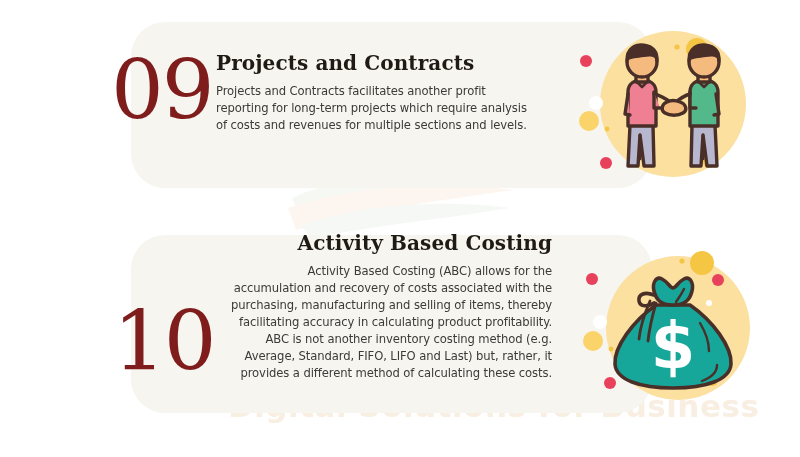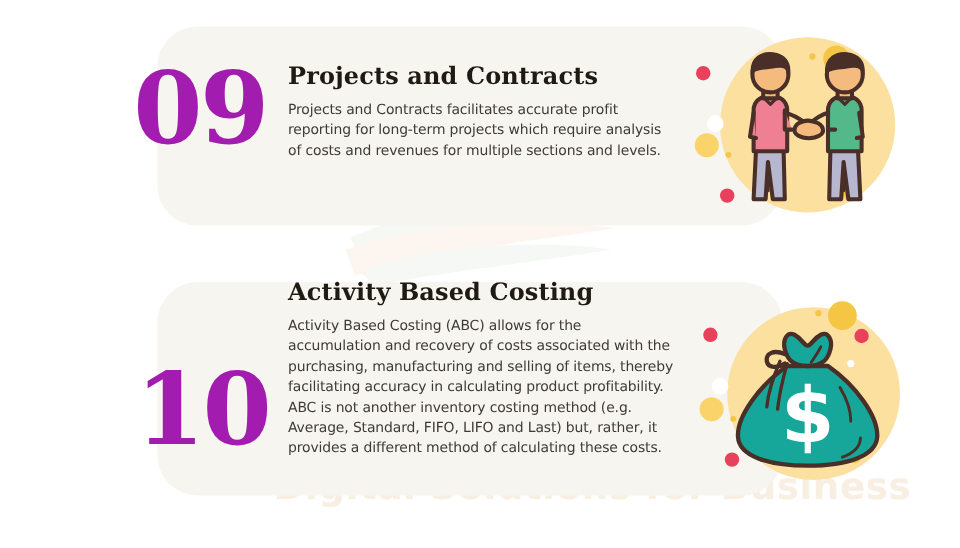--- a/index.html
+++ b/index.html
@@ -83,43 +83,43 @@
     width: 521px;
     height: 178px;
     border-radius: 34px 34px 34px 34px;
   }
 
   
   .numeral {
     position: absolute;
     z-index: 4;
     font-family: "DejaVu Serif", serif;
-    font-weight: 700;
-    color: #a21caf;
+    font-weight: 400;
+    color: #7f1d1d;
     line-height: 1;
     letter-spacing: -2px;
   }
   .numeral-09 {
     left: 111px;
     top: 49px;
     font-size: 83px;
   }
   .numeral-10 {
     left: 113px;
     top: 300px;
     font-size: 83px;
   }
 
   
   .textblock {
     position: absolute;
     z-index: 4;
   }
-  .tb-1 { left: 240px; top: 52px; width: 315px; }
-  .tb-2 { left: 240px; top: 232px; width: 322px; }
+  .tb-1 { left: 216px; top: 52px; width: 315px; }
+  .tb-2 { left: 230px; top: 232px; width: 322px; text-align: right; }
 
   .card-title {
     font-family: "DejaVu Serif", serif;
     font-weight: 700;
     font-size: 20px;
     color: #201a14;
     margin: 0 0 9px 0;
     letter-spacing: 0.1px;
     line-height: 1.1;
   }
@@ -160,21 +160,21 @@
       <span class="wm-tag">Digital Solutions for Business</span>
     </div>
   </div>
 
   <div class="card card-1"></div>
 
   <div class="numeral numeral-09">09</div>
 
   <div class="textblock tb-1">
     <h2 class="card-title">Projects and Contracts</h2>
-    <p class="card-body">Projects and Contracts facilitates accurate profit reporting for long-term projects which require analysis of costs and revenues for multiple sections and levels.</p>
+    <p class="card-body">Projects and Contracts facilitates another profit reporting for long-term projects which require analysis of costs and revenues for multiple sections and levels.</p>
   </div>
 
   <div class="illus illus-1">
     <svg width="225" height="180" viewBox="0 0 225 180">
 
       <circle cx="103" cy="90" r="73" fill="#fbe0a0"></circle>
 
       <circle cx="127" cy="35" r="11" fill="#f5c544"></circle>
       <circle cx="107" cy="33" r="2.6" fill="#f5c544"></circle>
       <circle cx="142" cy="52" r="6" fill="#e8415c"></circle>

